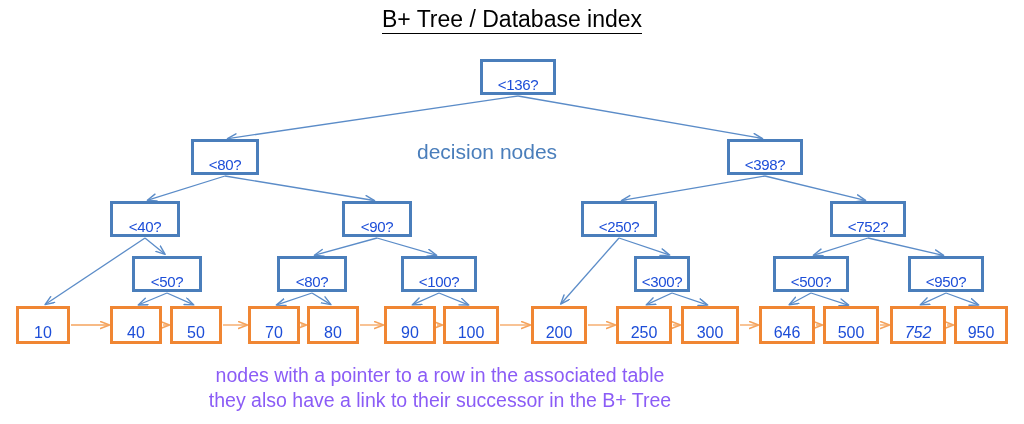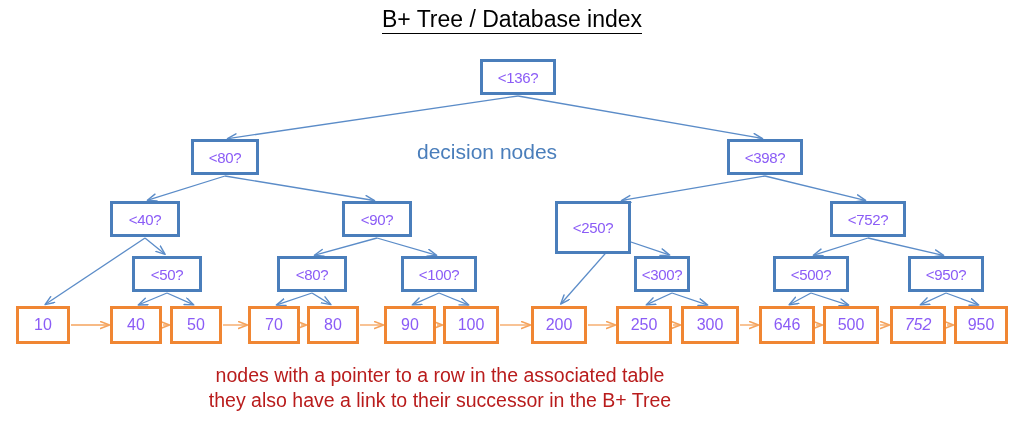--- a/index.html
+++ b/index.html
@@ -37,23 +37,23 @@
     top: 0;
     width: 1024px;
     height: 424px;
     pointer-events: none;
   }
   .node {
     position: absolute;
     box-sizing: border-box;
     background: #ffffff;
     display: flex;
-    align-items: center;
+    align-items: flex-end;
     justify-content: center;
-    color: #8b5cf6;
+    color: #1d4ed8;
     line-height: 1;
   }
   .decision-node {
     border: 3px solid #4a7ebb;
     font-size: 15px;
     letter-spacing: -0.3px;
   }
   .leaf-node {
     border: 3px solid #f08633;
     font-size: 16px;
@@ -62,21 +62,21 @@
     position: absolute;
     color: #4a7ebb;
     font-size: 21px;
     white-space: nowrap;
   }
   #caption {
     position: absolute;
     left: 0;
     width: 880px;
     text-align: center;
-    color: #b91c1c;
+    color: #8b5cf6;
     font-size: 19.5px;
     line-height: 25px;
   }
   .caption-line { display: block; }
 </style>
 </head>
 <body>
 
 <div id="canvas">
 
@@ -147,21 +147,21 @@
       </div>
       <div class="node decision-node" style="left: 727px; top: 139px; width: 76px; height: 36px;">
         <span>&lt;398?</span>
       </div>
       <div class="node decision-node" style="left: 110px; top: 201px; width: 70px; height: 36px;">
         <span>&lt;40?</span>
       </div>
       <div class="node decision-node" style="left: 342px; top: 201px; width: 70px; height: 36px;">
         <span>&lt;90?</span>
       </div>
-      <div class="node decision-node" style="left: 555px; top: 201px; width: 76px; height: 53px;">
+      <div class="node decision-node" style="left: 581px; top: 201px; width: 76px; height: 36px;">
         <span>&lt;250?</span>
       </div>
       <div class="node decision-node" style="left: 830px; top: 201px; width: 76px; height: 36px;">
         <span>&lt;752?</span>
       </div>
       <div class="node decision-node" style="left: 132px; top: 256px; width: 70px; height: 36px;">
         <span>&lt;50?</span>
       </div>
       <div class="node decision-node" style="left: 277px; top: 256px; width: 70px; height: 36px;">
         <span>&lt;80?</span>

